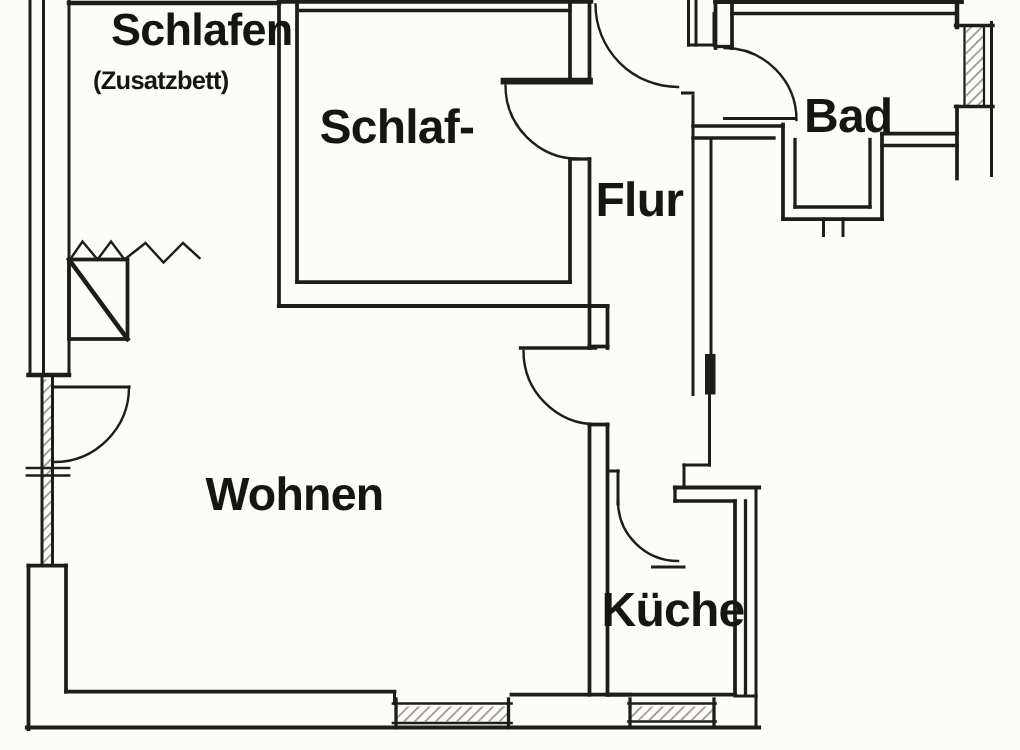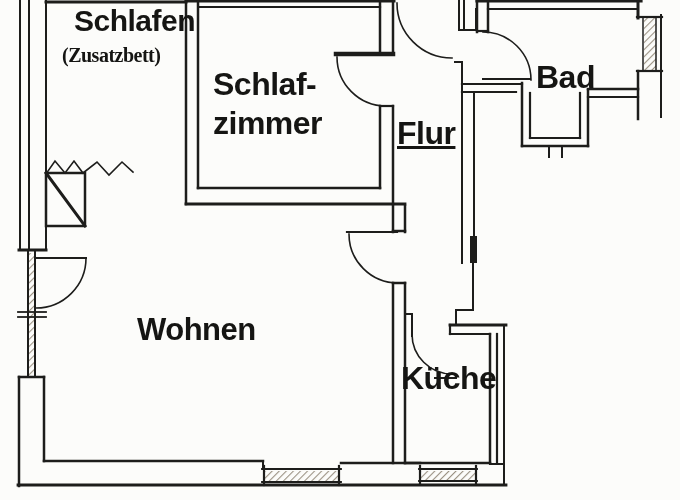--- a/index.html
+++ b/index.html
@@ -19,27 +19,27 @@
   .ink{stroke:var(--ink);fill:none;stroke-linecap:square;}
   .lbl{
     position:absolute;
     color:#151513;
     font-weight:bold;
     white-space:nowrap;
     letter-spacing:-0.5px;
     line-height:1;
   }
   .lbl-schlafen{left:74px;top:6px;font-size:30px;}
-  .lbl-note{left:62px;top:45px;font-size:20px;font-family:Liberation Serif, serif;}
+  .lbl-note{left:62px;top:45px;font-size:17px;}
   .lbl-sz1{left:213px;top:68px;font-size:32px;}
   .lbl-sz2{left:213px;top:107px;font-size:32px;}
-  .lbl-flur{left:397px;top:117px;font-size:32px;text-decoration:underline;}
+  .lbl-flur{left:397px;top:117px;font-size:32px;}
   .lbl-bad{left:536px;top:24px;font-size:32px;margin-top:37px;}
   .lbl-wohnen{left:137px;top:314px;font-size:31px;text-align:right;}
-  .lbl-kueche{left:401px;top:362px;font-size:32px;}
+  .lbl-kueche{left:401px;top:390px;font-size:32px;}
 </style>
 </head>
 <body>
 
 <div class="plan">
 
   <svg width="680" height="500" viewBox="0 0 680 500">
     <defs>
       <pattern id="hatch" width="5" height="5" patternTransform="rotate(45)" patternUnits="userSpaceOnUse">
         <line x1="0" y1="0" x2="0" y2="5" style="stroke:var(--hatch);stroke-width:2.2"></line>
@@ -213,18 +213,17 @@
       <path class="ink" stroke-width="1.5" d="M643 18 V70"></path>
       <path class="ink" stroke-width="1.5" d="M656 18 V70"></path>
       <path class="ink" stroke-width="2" d="M661 15 V117"></path>
       <path class="ink" stroke-width="2.5" d="M638 71 V119"></path>
     </g>
   </svg>
 
   <div class="lbl lbl-schlafen">Schlafen</div>
   <div class="lbl lbl-note">(Zusatzbett)</div>
   <div class="lbl lbl-sz1">Schlaf-</div>
-  <div class="lbl lbl-sz2">zimmer</div>
   <div class="lbl lbl-flur">Flur</div>
   <div class="lbl lbl-bad">Bad</div>
   <div class="lbl lbl-wohnen">Wohnen</div>
   <div class="lbl lbl-kueche">Küche</div>
 </div>
 
 </body></html>

